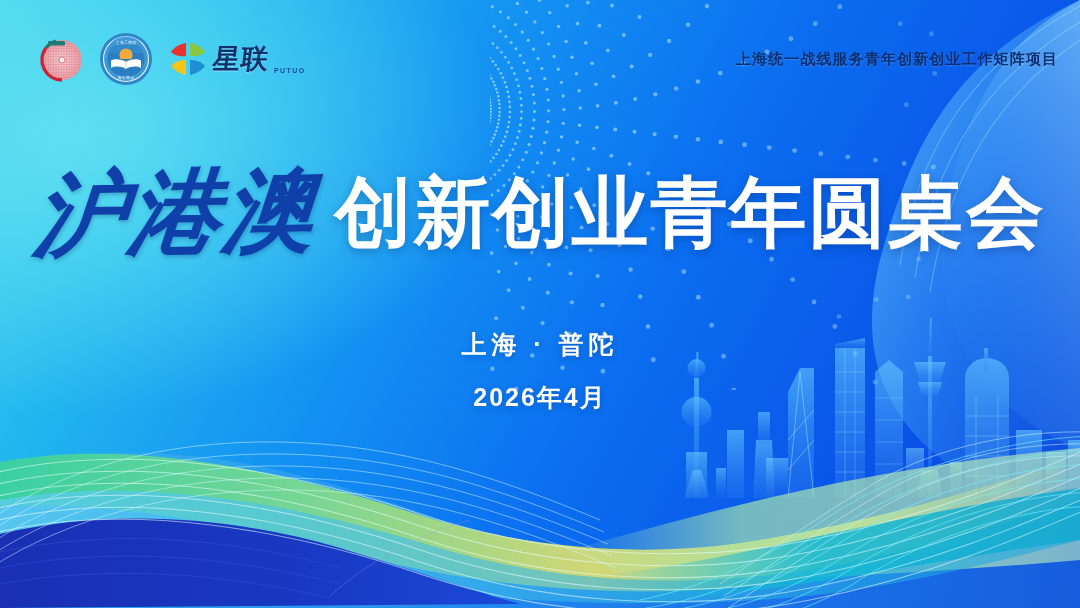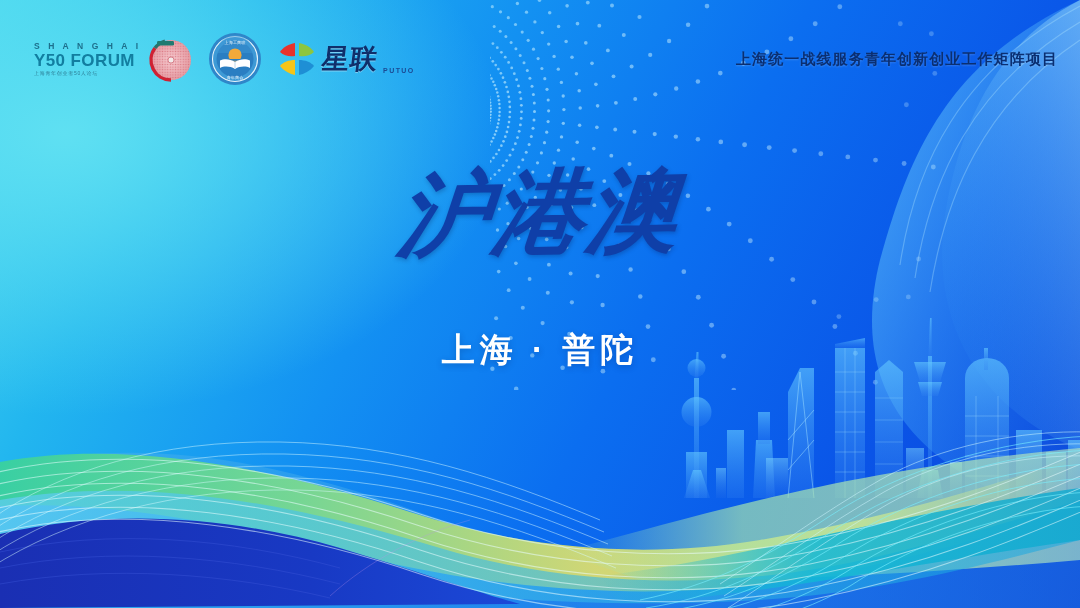--- a/index.html
+++ b/index.html
@@ -61,21 +61,21 @@
     transform:skewX(-6deg) rotate(-1.2deg);
     text-shadow:1px 2px 4px rgba(4,30,90,.28);
   }
   #title-main{
     font-size:77px;line-height:1;font-weight:700;color:#ffffff;letter-spacing:2px;
     text-shadow:0 3px 10px rgba(4,40,110,.35);
   }
 
   
   #sub-block{position:absolute;top:328px;left:0;right:0;text-align:center;z-index:9;}
-  #sub-place{font-size:33px;font-weight:700;color:#ffffff;letter-spacing:5px;
+  #sub-place{font-size:25px;font-weight:700;color:#ffffff;letter-spacing:5px;
              text-shadow:0 2px 6px rgba(4,40,110,.3);}
   #sub-date{font-size:25px;font-weight:700;color:#ffffff;letter-spacing:2px;margin-top:20px;
             text-shadow:0 2px 6px rgba(4,40,110,.3);}
 </style>
 </head>
 <body>
 
 <div id="poster">
 
   <div class="layer">
@@ -619,25 +619,20 @@
       </g>
     </svg>
   </div>
 
   <div id="header">
 
     <div id="logo-row">
 
       <div class="logo">
         <div class="y50">
-          <div class="y50-text">
-            <span class="y50-sh">S H A N G H A I</span>
-            <span class="y50-main">Y50 FORUM</span>
-            <span class="y50-cn">上海青年创业者50人论坛</span>
-          </div>
           <svg width="50" height="54" viewBox="0 0 50 54">
             <defs>
               <radialGradient id="fanG" cx=".5" cy=".5" r=".55">
                 <stop offset="0" stop-color="#f6c9cf"></stop>
                 <stop offset="1" stop-color="#e3989f"></stop>
               </radialGradient>
               <pattern id="fanDots" width="2.6" height="2.6" patternUnits="userSpaceOnUse">
                 <circle cx="1.3" cy="1.3" r=".72" fill="#d9747f" opacity=".85"></circle>
               </pattern>
             </defs>
@@ -680,20 +675,22 @@
 
 
     </div>
 
     <div id="header-tagline">上海统一战线服务青年创新创业工作矩阵项目</div>
   </div>
 
   <div id="title-block">
     <div id="title-row">
       <span id="title-brush">沪港澳</span>
+      <span id="title-main">创新创业青年圆桌会</span>
     </div>
   </div>
 
   <div id="sub-block">
     <div id="sub-place">上海 · 普陀</div>
+    <div id="sub-date">2026年4月</div>
   </div>
 
 </div>
 
 </body></html>

